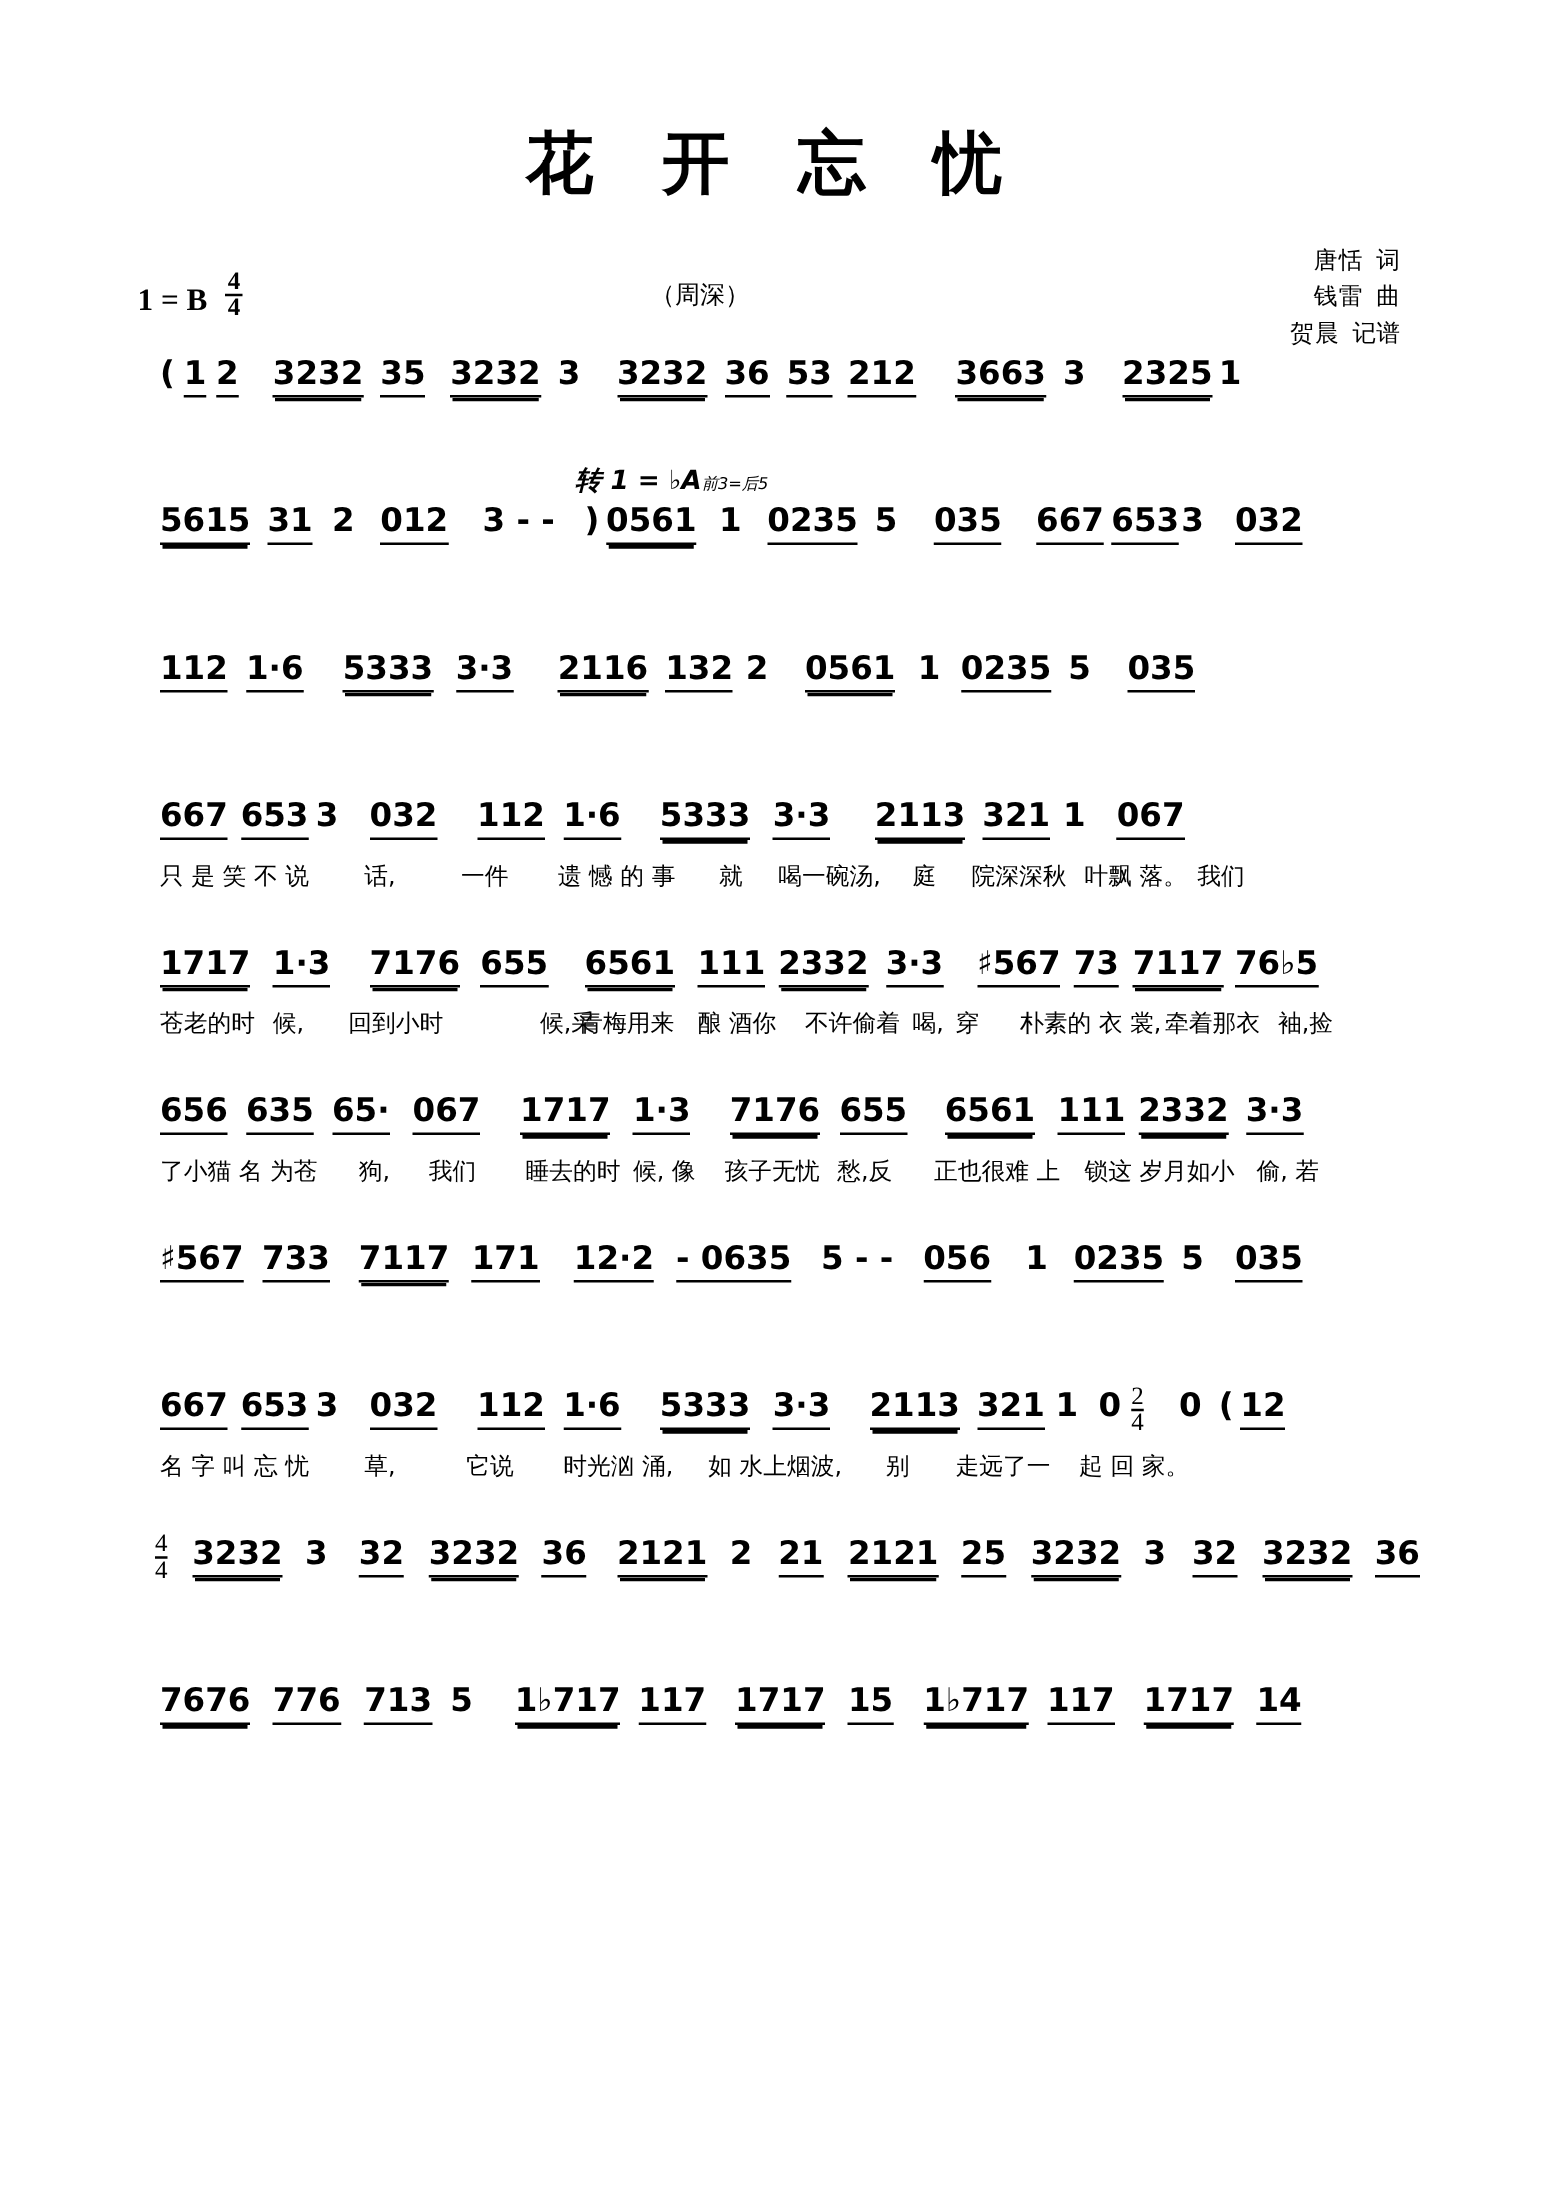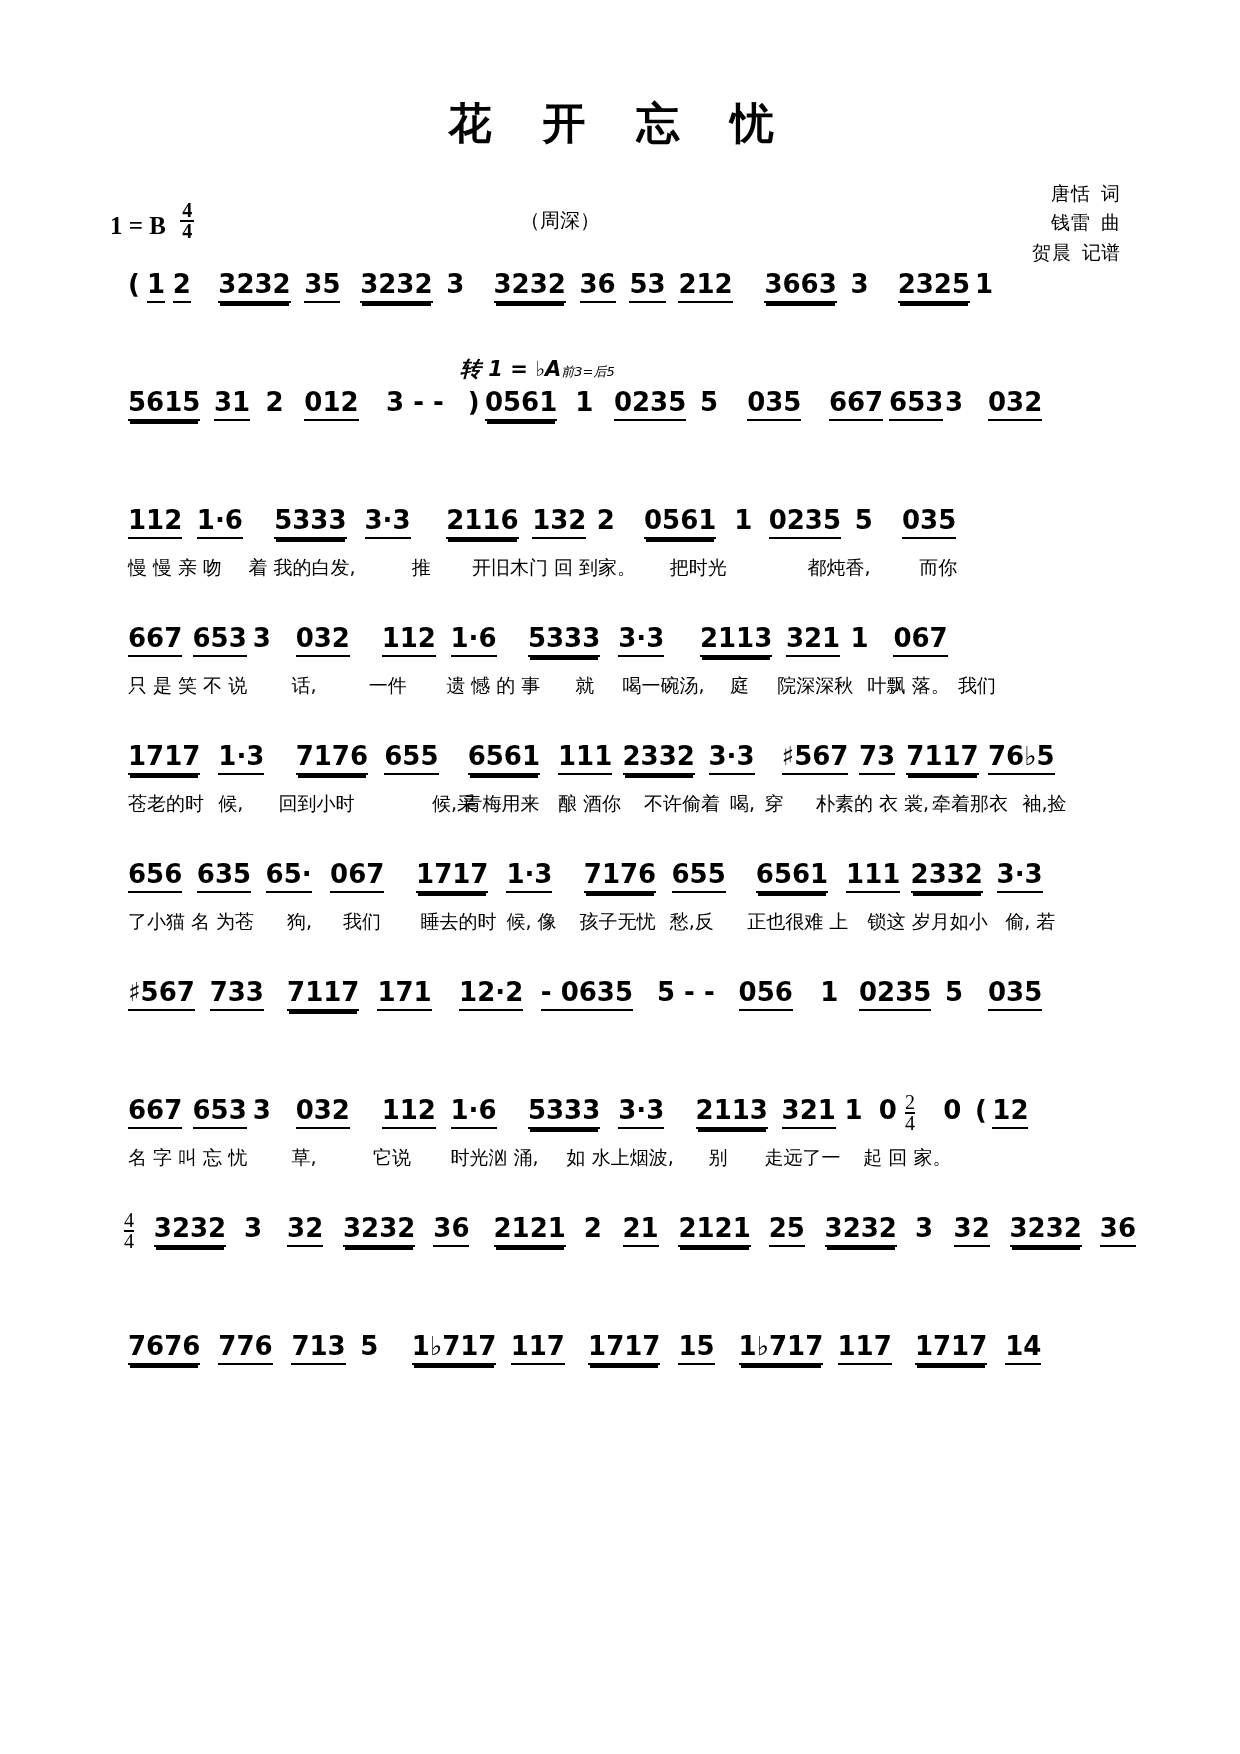--- a/index.html
+++ b/index.html
@@ -1,18 +1,18 @@
 <!DOCTYPE html>
 <html><head>
 <meta charset="utf-8">
 <style>
   html,body{margin:0;padding:0;background:#ffffff;}
   body{width:1240px;height:1754px;font-family:"Liberation Serif",serif;color:#000;}
   .page{position:relative;width:1240px;height:1754px;box-sizing:border-box;padding:0;}
-  .title{text-align:center;font-family:"DejaVu Sans",sans-serif;font-weight:bold;font-size:43px;letter-spacing:18px;margin-top:95px;}
+  .title{text-align:center;font-family:"DejaVu Sans",sans-serif;font-weight:bold;font-size:54px;letter-spacing:18px;margin-top:95px;}
   .subrow{position:relative;height:76px;margin-top:26px;}
   .keysig{position:absolute;left:110px;top:22px;font-family:"Liberation Serif",serif;font-size:25px;font-weight:bold;}
   .frac{display:inline-block;vertical-align:-4px;text-align:center;line-height:0.95;font-size:20px;margin-left:8px;}
   .frac .num{display:block;border-bottom:2px solid #000;padding:0 2px;}
   .frac .den{display:block;padding:0 2px;}
   .singer{position:absolute;left:520px;top:28px;font-size:20px;font-family:"DejaVu Sans",sans-serif;}
   .credits{position:absolute;right:120px;top:0px;font-family:Liberation Sans, sans-serif;font-size:19px;line-height:1.55;text-align:right;}
   .credits div span.nm{letter-spacing:1px;}
   .credits div span.rl{margin-left:10px;}
 
@@ -104,29 +104,20 @@
           <span class="nt u1" style="left: 244.5px;">3·3</span>
           <span class="nt u2" style="left: 326.2px;">2116</span>
           <span class="nt u1" style="left: 412.2px;">132</span>
           <span class="nt" style="left: 476.7px;">2</span>
           <span class="nt u2" style="left: 524px;">0561</span>
           <span class="nt" style="left: 614.3px;">1</span>
           <span class="nt u1" style="left: 648.7px;">0235</span>
           <span class="nt" style="left: 734.7px;">5</span>
           <span class="nt u1" style="left: 782px;">035</span>
         </div>
-        <div class="lyr">
-          <span class="ly" style="left: 8px;">慢 慢 亲 吻</span>
-          <span class="ly" style="left: 128.4px;">着 我的白发,</span>
-          <span class="ly" style="left: 291.8px;">推</span>
-          <span class="ly" style="left: 352px;">开旧木门 回 到家。</span>
-          <span class="ly" style="left: 549.8px;">把时光</span>
-          <span class="ly" style="left: 687.4px;">都炖香,</span>
-          <span class="ly" style="left: 799.2px;">而你</span>
-        </div>
       </div>
       <div class="sysrow">
         <div class="notes">
           <span class="nt u1" style="left: 8px;">667</span>
           <span class="nt u1" style="left: 72.5px;">653</span>
           <span class="nt" style="left: 132.7px;">3</span>
           <span class="nt u1" style="left: 175.7px;">032</span>
           <span class="nt u1" style="left: 261.7px;">112</span>
           <span class="nt u1" style="left: 330.5px;">1·6</span>
           <span class="nt u2" style="left: 407.9px;">5333</span>

